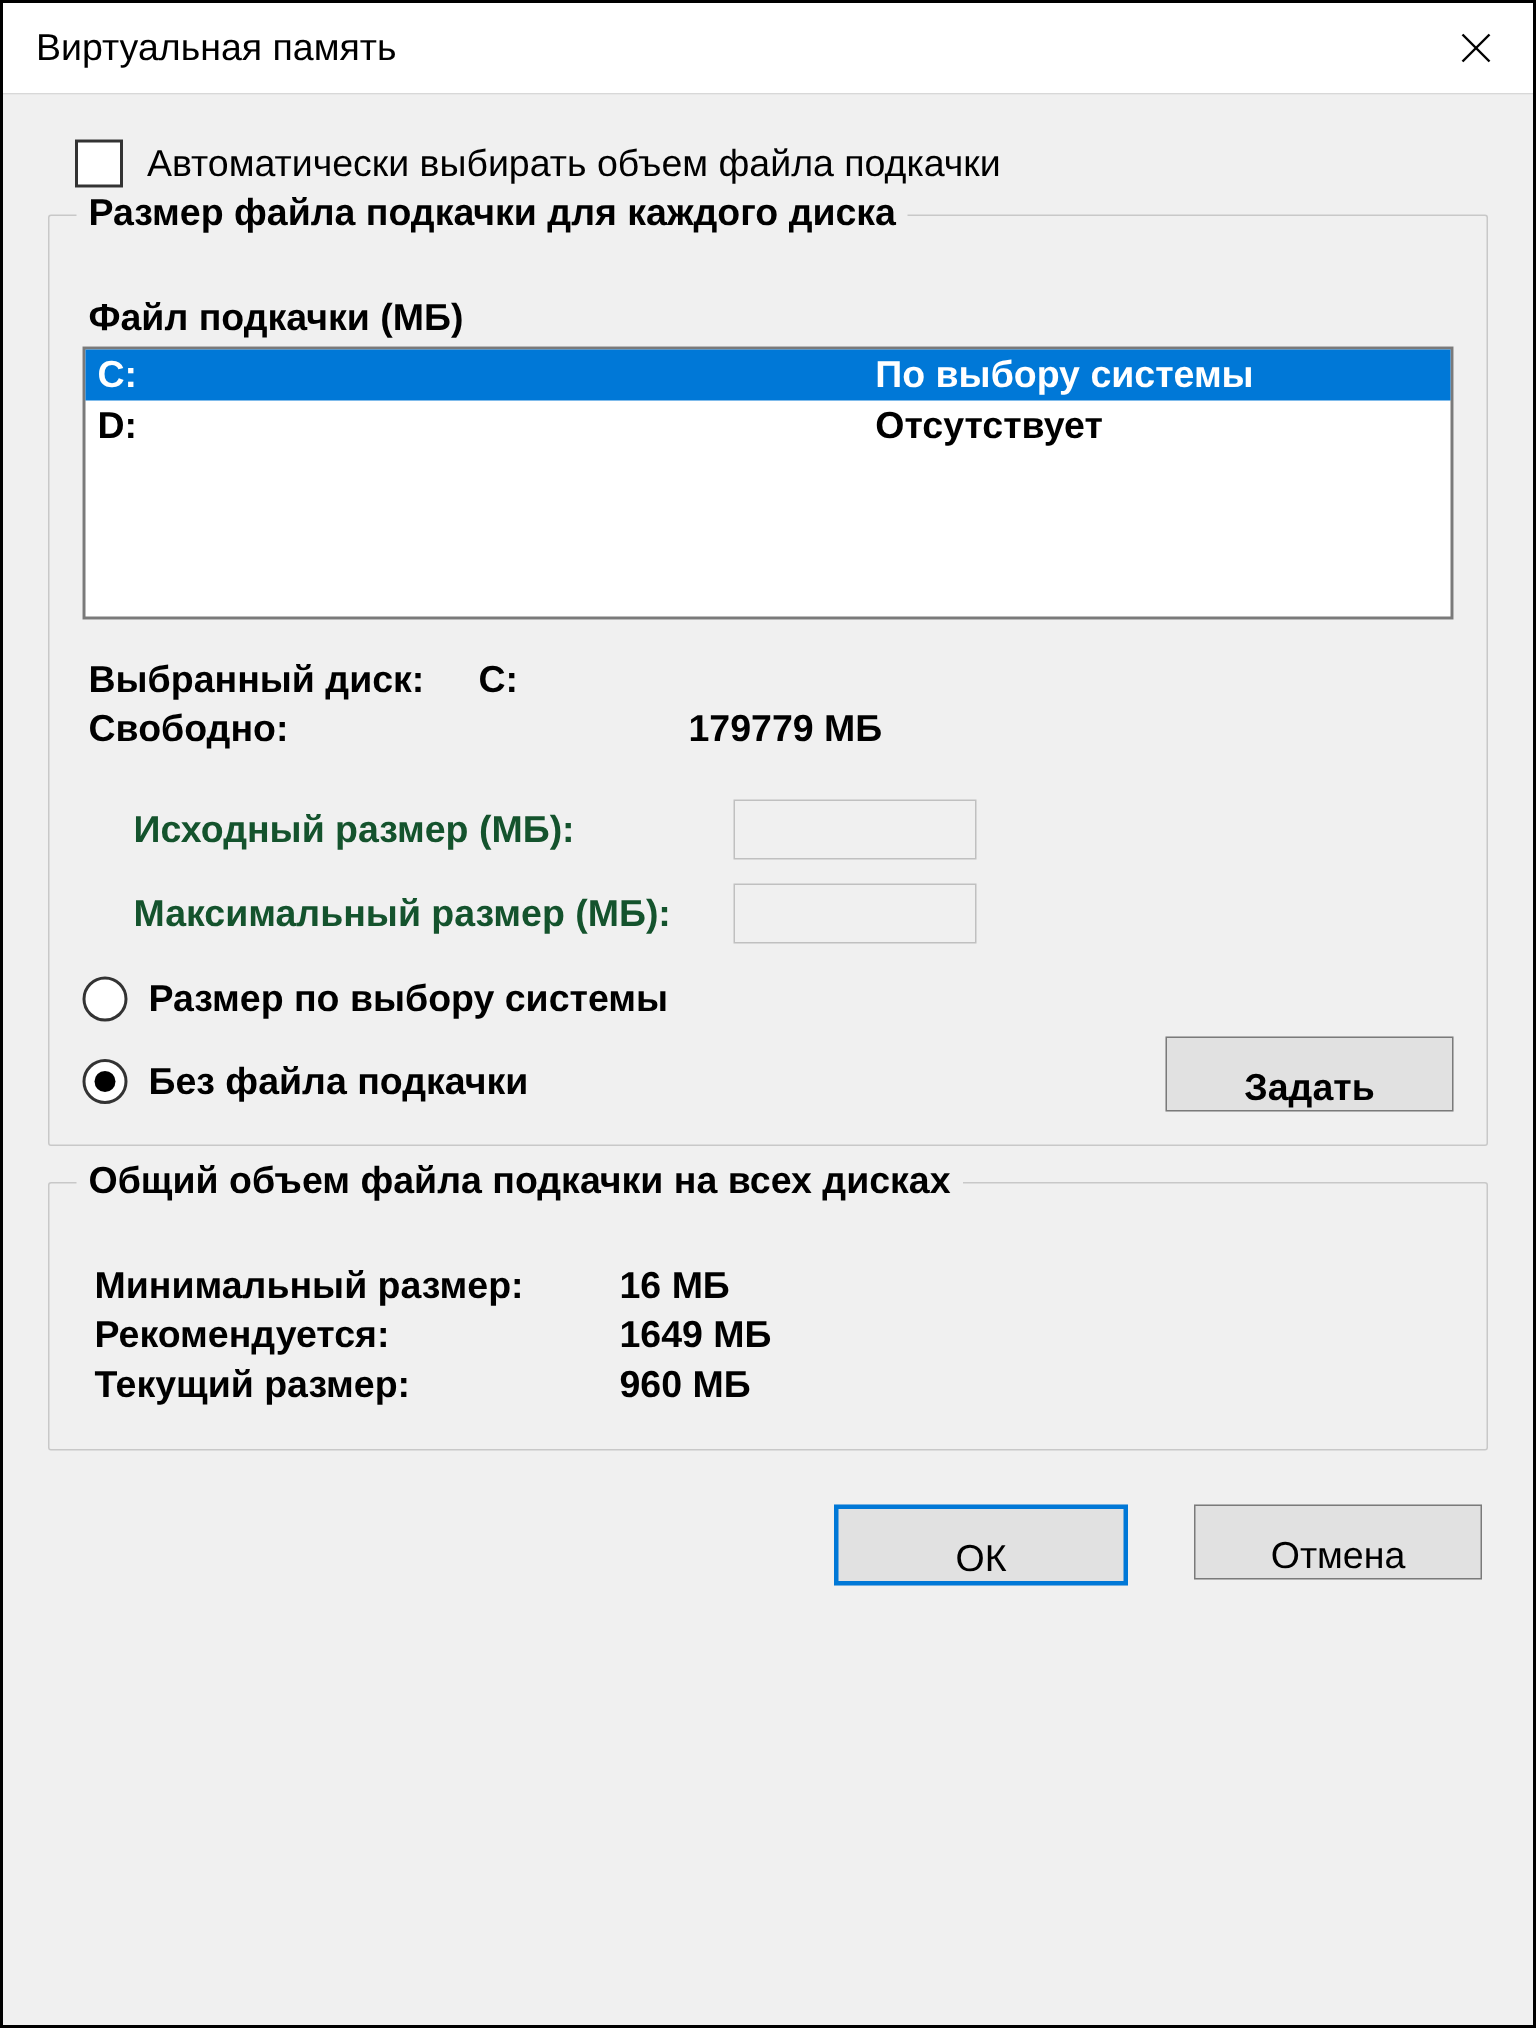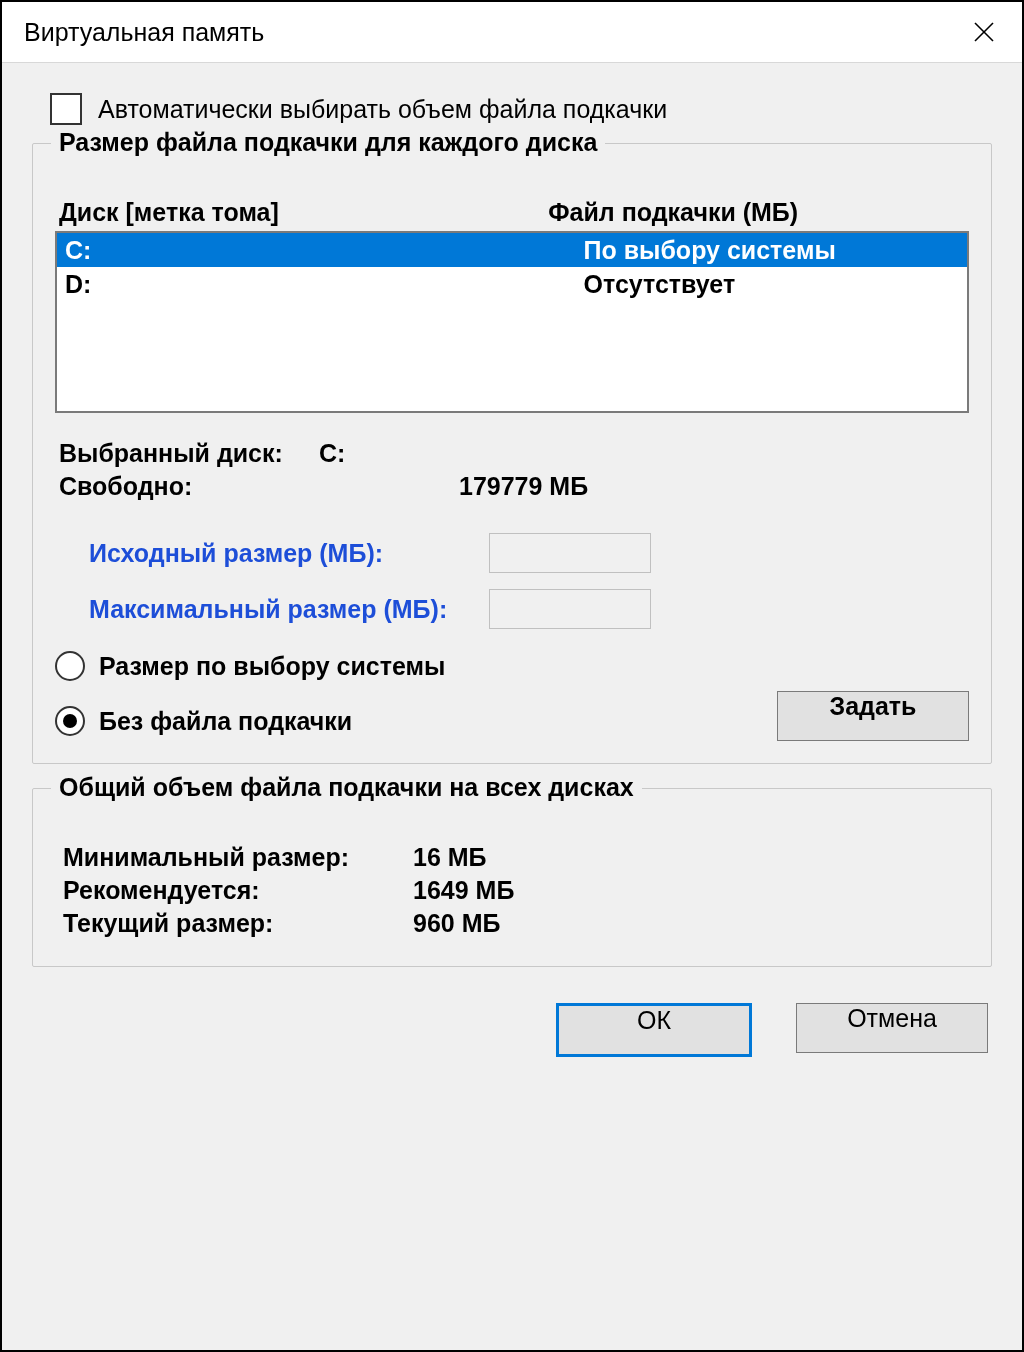--- a/index.html
+++ b/index.html
@@ -65,30 +65,30 @@
   .radio{
     width:26px;height:26px;border:2px solid #333;border-radius:50%;background:#fff;
     margin-right:14px;display:flex;align-items:center;justify-content:center;
   }
   .radio.checked::after{
     content:"";width:14px;height:14px;border-radius:50%;background:#000;
   }
   
   .sizegrid{margin:6px 0 14px 34px}
   .sizerow{display:flex;align-items:center;height:56px}
-  .sizerow .lbl{flex:0 0 400px;color:#1d4ed8}
+  .sizerow .lbl{flex:0 0 400px;color:#14532d}
   .txtbox{
     width:160px;height:38px;border:1px solid #c0c0c0;background:#f0f0f0;
   }
   
   .setrow{display:flex;align-items:center}
   .setrow .spacer{flex:1}
   .btn{
     min-width:190px;height:48px;border:1.5px solid #7a7a7a;background:#e1e1e1;
-    display:flex;align-items:flex-start;justify-content:center;font-size:25px;
+    display:flex;align-items:flex-end;justify-content:center;font-size:25px;
   }
   .btn.default{border:3px solid #0078d7}
   
   .tot-label{flex:0 0 350px}
   
   .btnbar{display:flex;justify-content:flex-end;gap:44px;margin-top:36px;padding-right:4px}
 </style>
 </head>
 <body>
 
@@ -106,21 +106,20 @@
 
   <div class="chkrow">
     <div class="chkbox"></div>
     <span>Автоматически выбирать объем файла подкачки</span>
   </div>
 
   <div class="group">
     <div class="group-title">Размер файла подкачки для каждого диска</div>
 
     <div class="columnhdr">
-      <div class="col-drive">Диск [метка тома]</div>
       <div class="col-pf">Файл подкачки (МБ)</div>
     </div>
 
     <div class="drivelist">
       <div class="driverow selected">
         <div class="drivecell-l">C:</div>
         <div class="drivecell-r">По выбору системы</div>
       </div>
       <div class="driverow">
         <div class="drivecell-l">D:</div>

